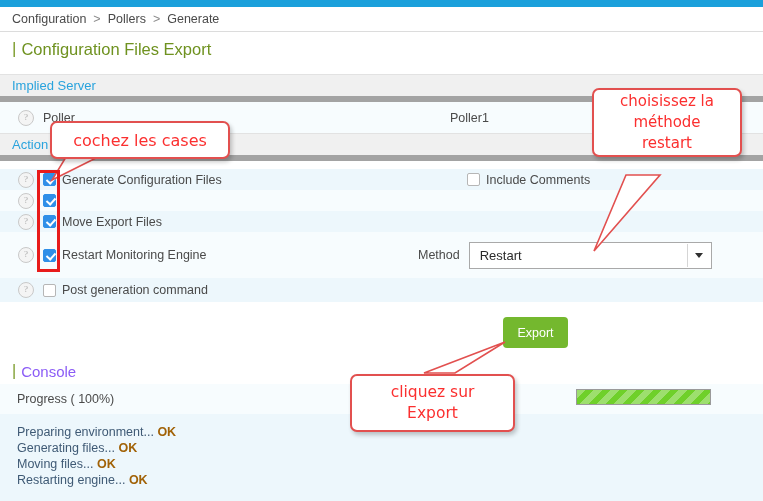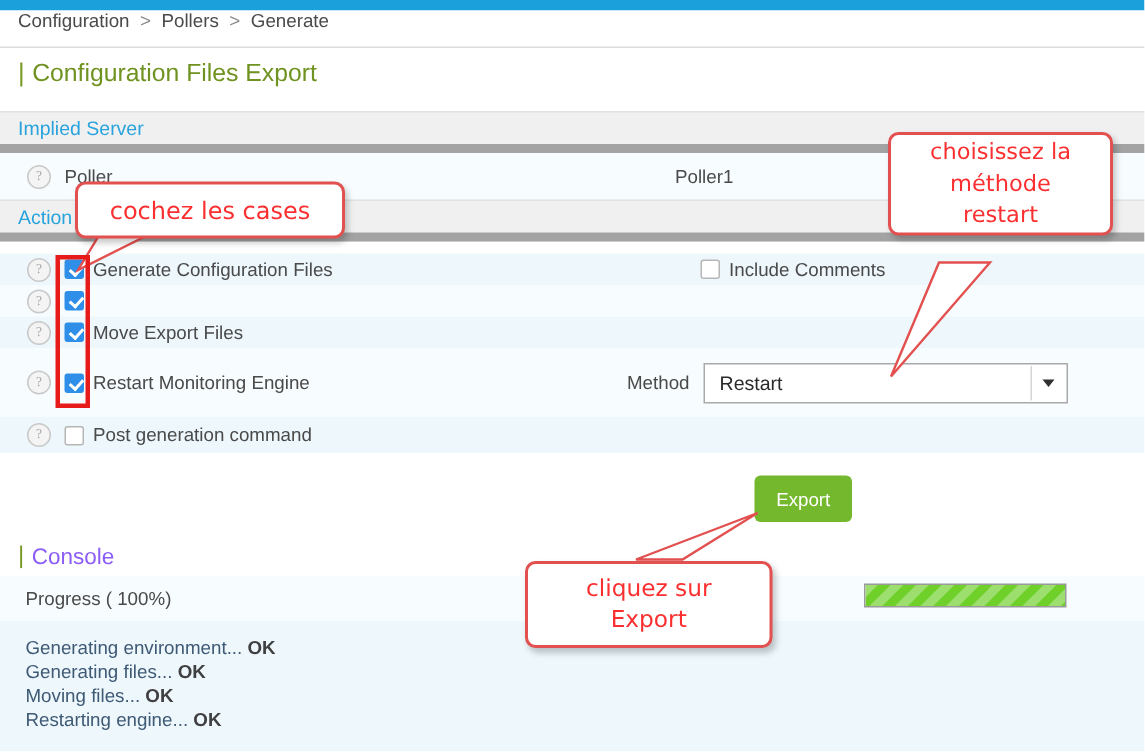--- a/index.html
+++ b/index.html
@@ -27,20 +27,21 @@
 
   
   .breadcrumb {
     position: absolute;
     left: 0; top: 7px;
     width: 763px; height: 25px;
     background: #ffffff;
     border-bottom: 1px solid #dcdcdc;
     box-sizing: border-box;
     display: flex;
+    align-items: center;
     padding-left: 12px;
   }
   .breadcrumb .crumb {
     color: #4a4a4a;
     font-size: 12.5px;
   }
   .breadcrumb .sep {
     color: #8a8a8a;
     margin: 0 7px;
     font-size: 12.5px;
@@ -253,21 +254,21 @@
     background: #edf7fc;
     padding: 10px 0 0 17px;
     box-sizing: border-box;
   }
   .log-line {
     font-size: 12.5px;
     color: #3f5a75;
     line-height: 16px;
   }
   .log-line b {
-    color: #404040;
+    color: #a16207;
   }
 
   
   .pbar {
     position: absolute;
     left: 576px; top: 389px;
     width: 135px; height: 16px;
     background: #e9e9e9;
     border: 1px solid #9a9a9a;
     box-sizing: border-box;
@@ -434,21 +435,21 @@
   <div class="fill"></div>
 </div>
 
 <div class="poller-link">
   <span class="plus">[ + ]</span>
   <span class="name">Poller1</span>
 </div>
 
 <div class="log-area">
   <div class="log-line">
-    <span>Generating environment...</span>
+    <span>Preparing environment...</span>
     <b>OK</b>
   </div>
   <div class="log-line">
     <span>Generating files...</span>
     <b>OK</b>
   </div>
   <div class="log-line">
     <span>Moving files...</span>
     <b>OK</b>
   </div>

